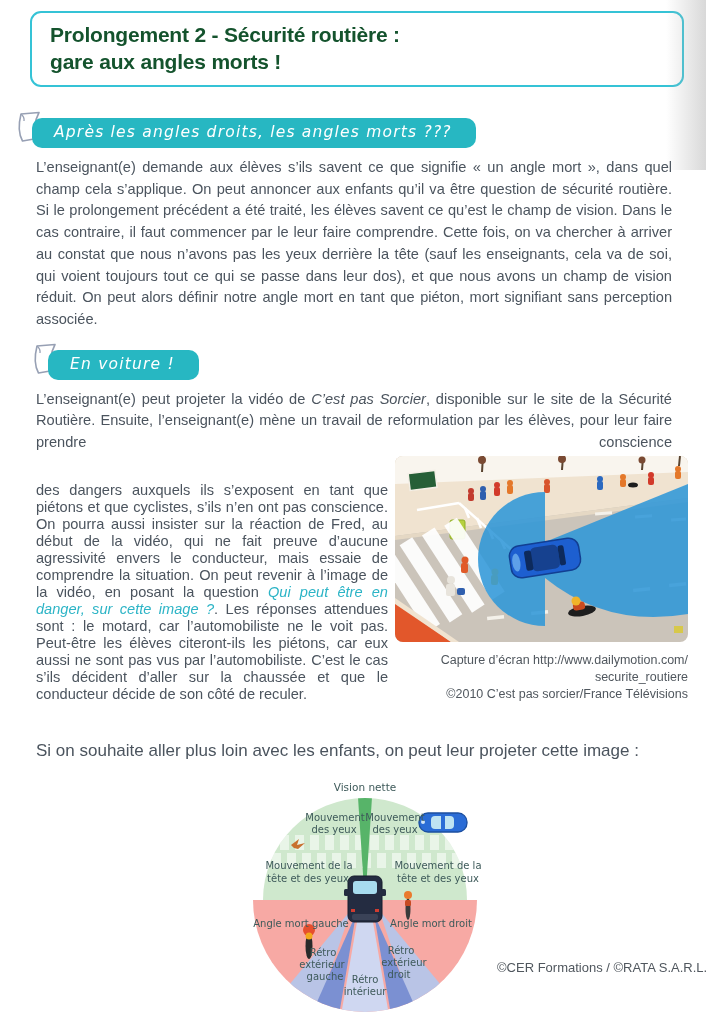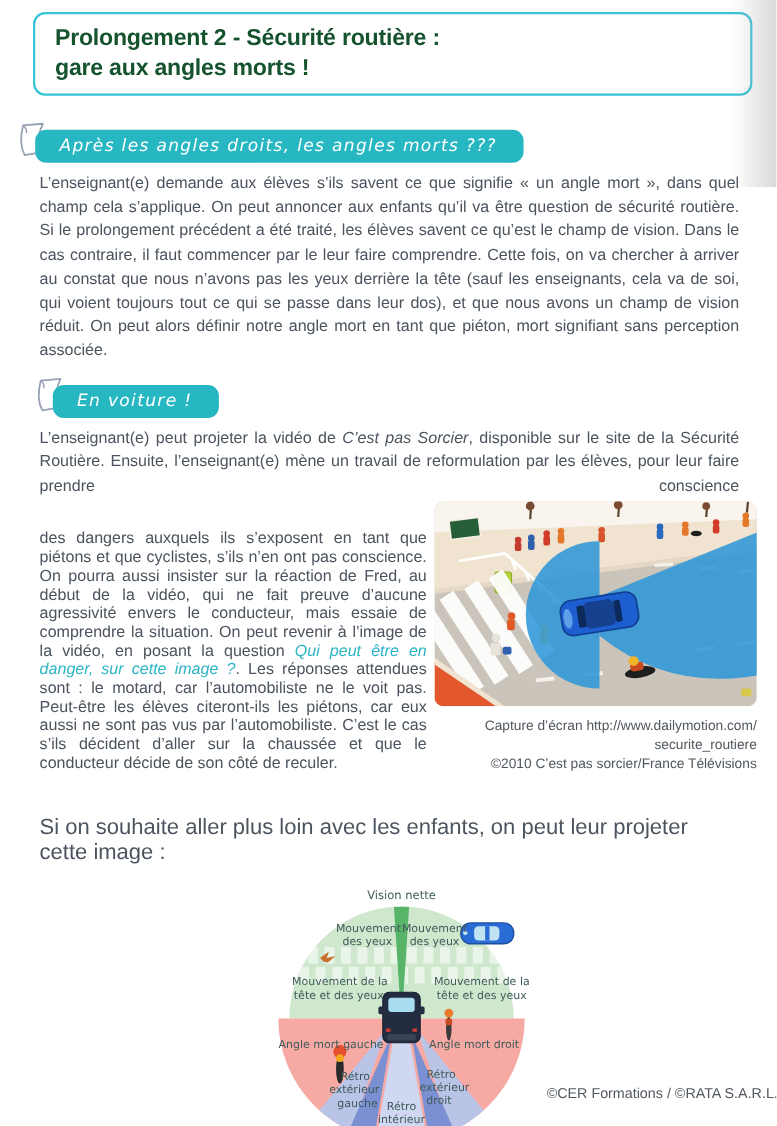--- a/index.html
+++ b/index.html
@@ -46,21 +46,21 @@
   .q-teal{color:#2cb4c6;font-style:italic;}
   .ital{font-style:italic;}
   .figure{flex:none;width:293px;margin-left:7px;}
   .photo{
     width:293px;height:186px;border-radius:8px;overflow:hidden;display:block;
   }
   .photo-caption{
     margin-top:10px;text-align:right;color:#50575e;
     font-size:12.5px;line-height:17px;
   }
-  .single-line{margin:38px 34px 0 36px;color:#4b545e;font-size:20px;}
+  .single-line{margin:38px 34px 0 36px;color:#4b545e;font-size:17px;}
   .diagram-zone{position:relative;width:706px;height:245px;margin-top:16px;}
   .diagram-svg{position:absolute;left:235px;top:0;}
   .diagram-credit{
     position:absolute;left:497px;top:183px;color:#50575e;font-size:13px;
     white-space:nowrap;
   }
   svg text{font-family:"DejaVu Sans",sans-serif;}
   .dlabel{fill:#3e5a5a;font-size:10px;}
   .dlabel-top{fill:#3e5a5a;font-size:10.5px;}
 </style>

